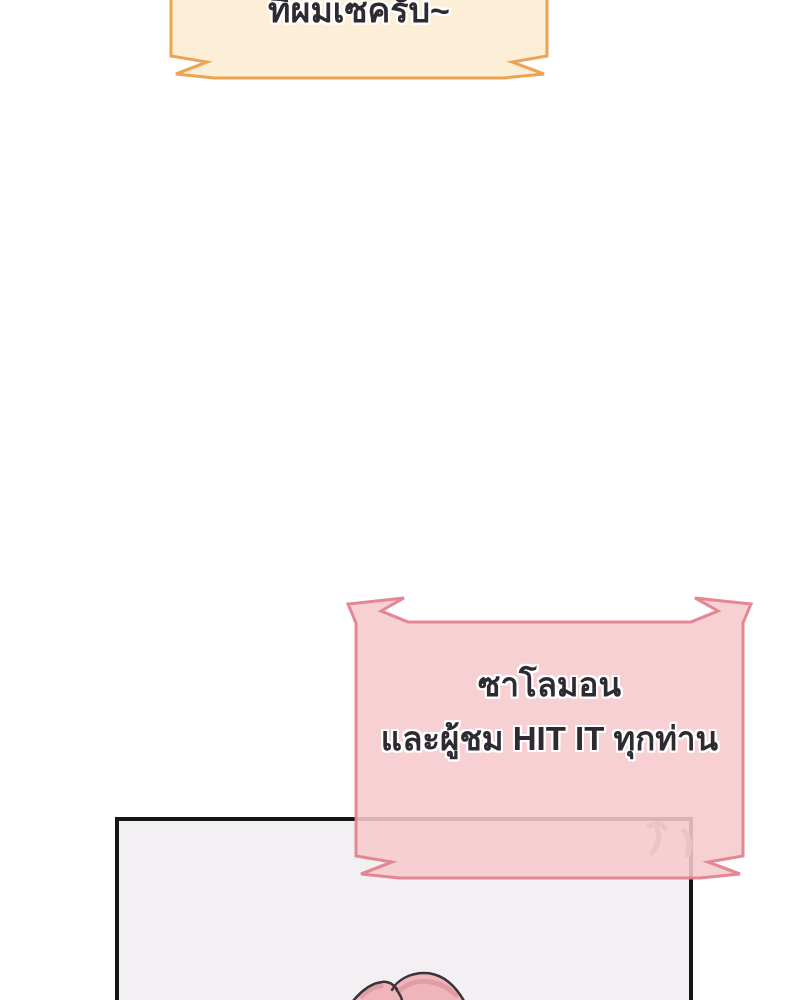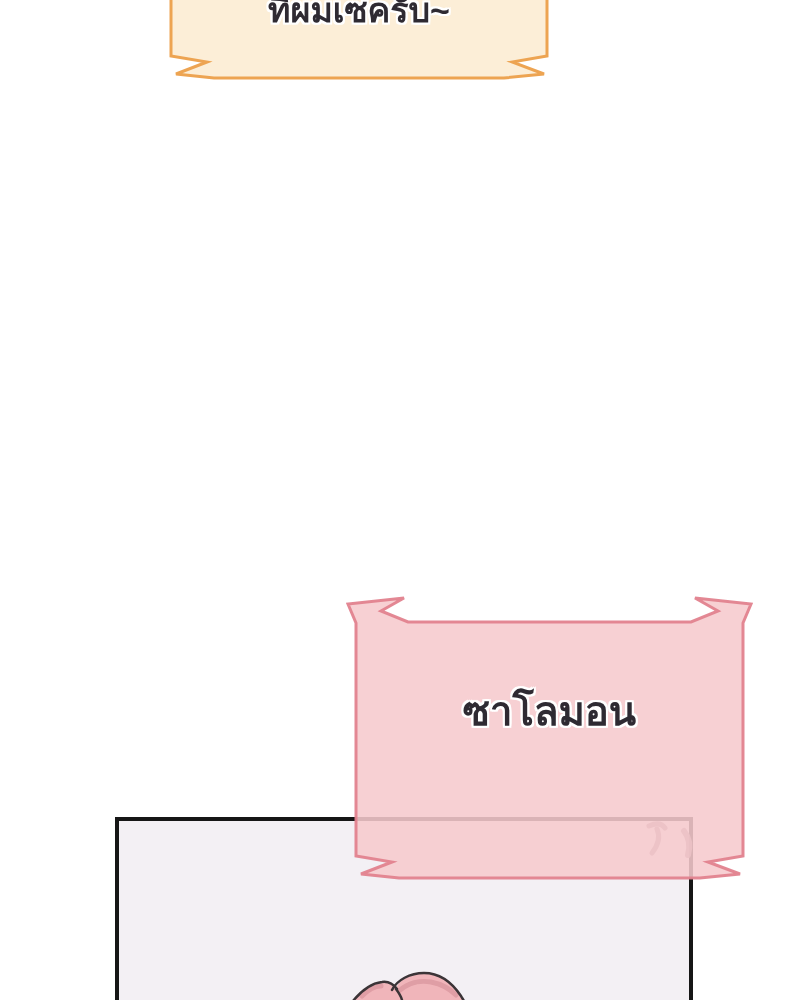--- a/index.html
+++ b/index.html
@@ -18,22 +18,22 @@
     text-shadow:
       -2px -2px 0 #fff, 2px -2px 0 #fff, -2px 2px 0 #fff, 2px 2px 0 #fff,
       0 -2px 0 #fff, 0 2px 0 #fff, -2px 0 0 #fff, 2px 0 0 #fff;
   }
   #top-bubble-text{
     left:171px;top:-14px;width:376px;
     font-size:34px;line-height:48px;
     white-space:nowrap;
   }
   #greeting-bubble-text{
-    left:356px;top:648px;width:387px;height:256px;
-    font-size:40px;line-height:54px;
+    left:356px;top:622px;width:387px;height:256px;
+    font-size:33px;line-height:54px;
     padding-top:36px;box-sizing:border-box;
   }
 </style>
 </head>
 <body>
 
 <div id="stage">
 
   <svg class="art" width="800" height="1000" viewBox="0 0 800 1000">
 
@@ -66,15 +66,16 @@
     <polygon stroke="#eda452" stroke-width="3" stroke-linejoin="miter" points="171,-20 547,-20 547,56 512,62 544,74 504,78 214,78 176,74 207,62 171,56" fill="#fceed7"></polygon>
 
     <polygon fill-opacity="0.88" stroke="#e2828e" stroke-opacity="0.95" stroke-width="3" stroke-linejoin="miter" points="356,623 348,604 404,598 381,611 408,622 691,622 718,611 695,598 751,604 743,623
                      743,856 708,862 740,874 700,878 399,878 361,874 392,862 356,856" fill="#f6c9cd"></polygon>
   </svg>
 
   <div id="top-bubble-text" class="bubble-text">ที่ผมเซครับ~</div>
 
   <div id="greeting-bubble-text" class="bubble-text">
     <div>ซาโลมอน</div>
+    <div>และผู้ชม HIT IT ทุกท่าน</div>
   </div>
 
 </div>
 
 </body></html>

